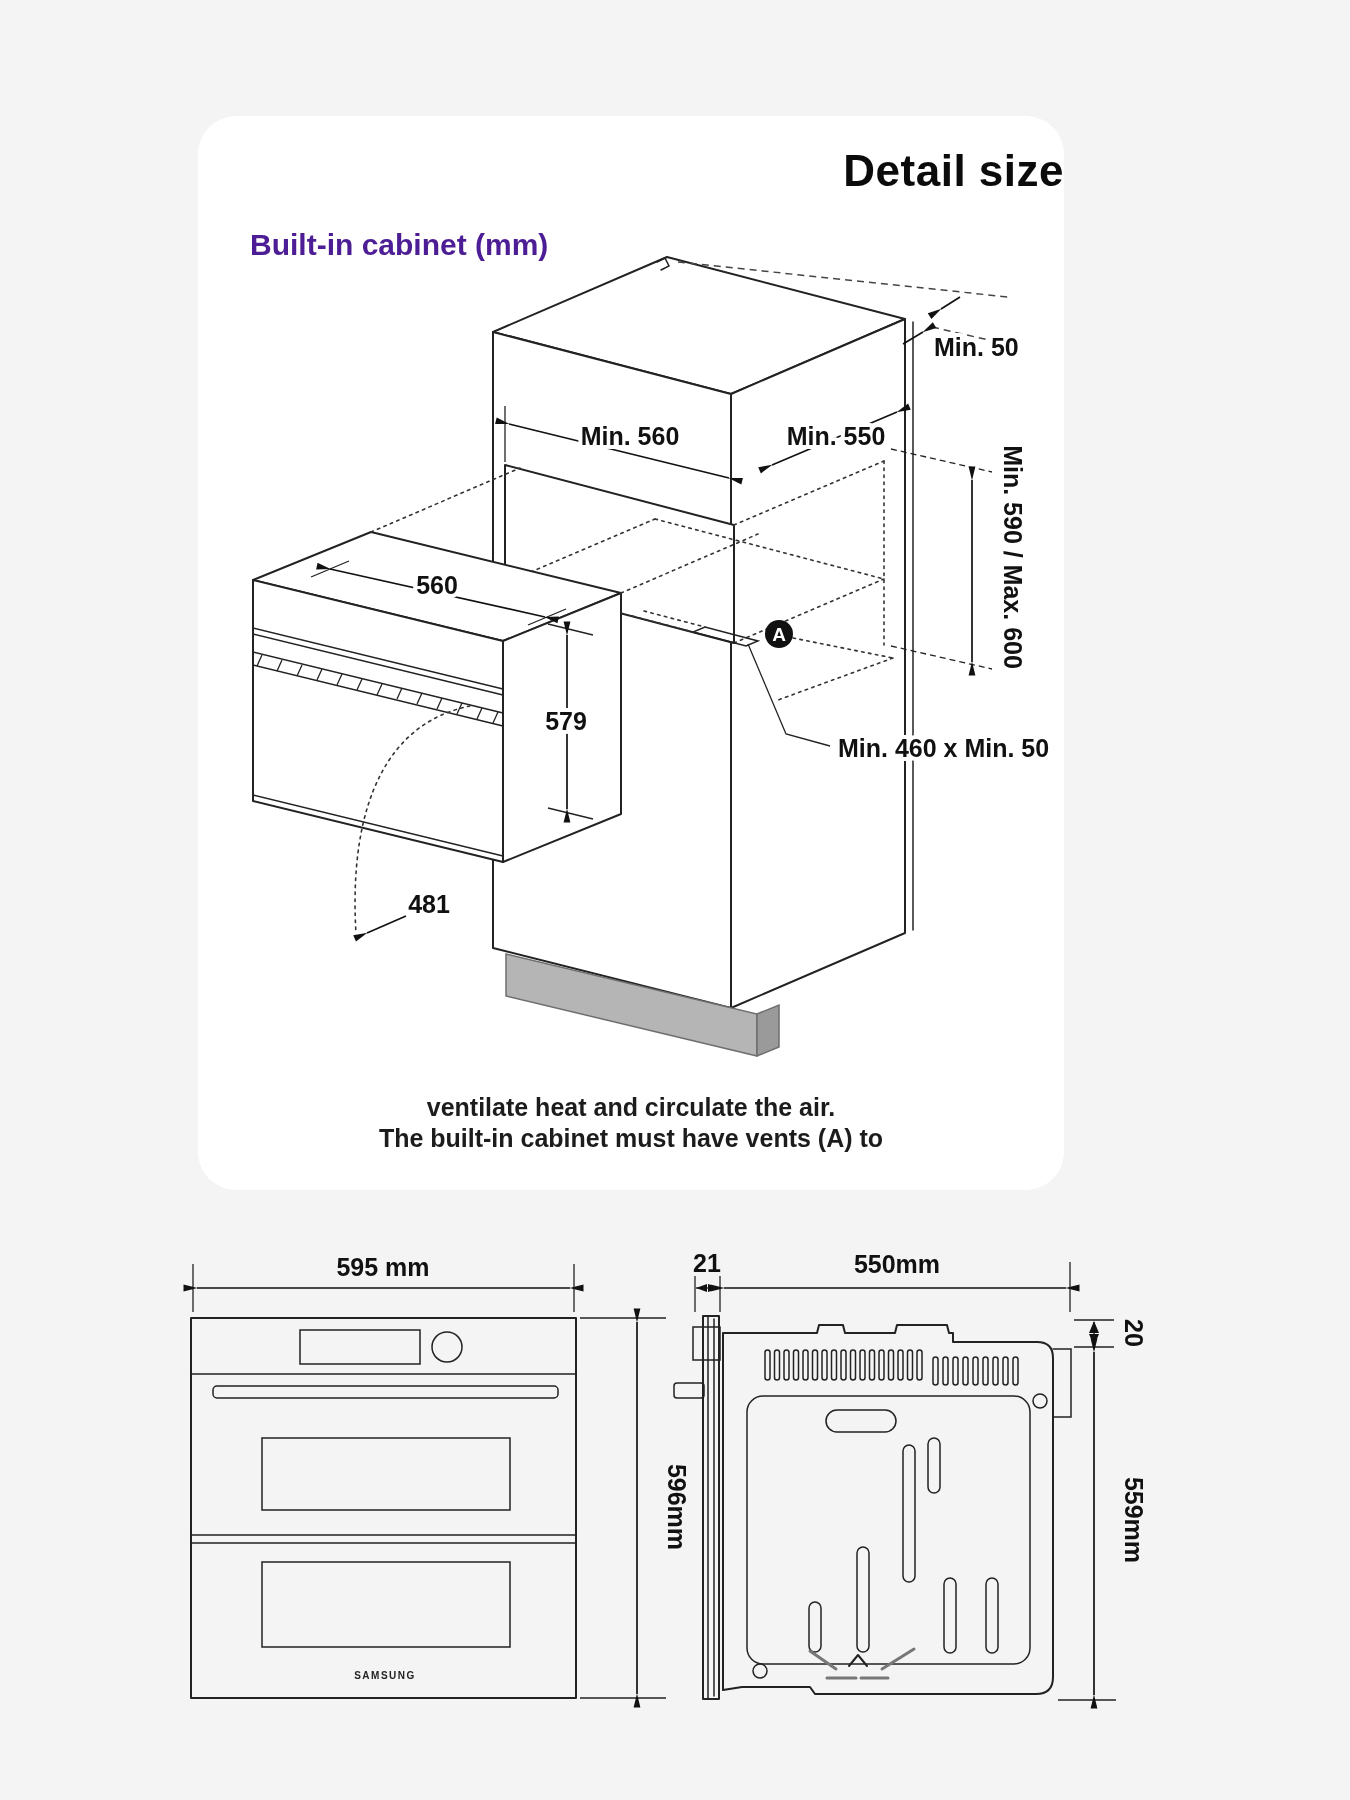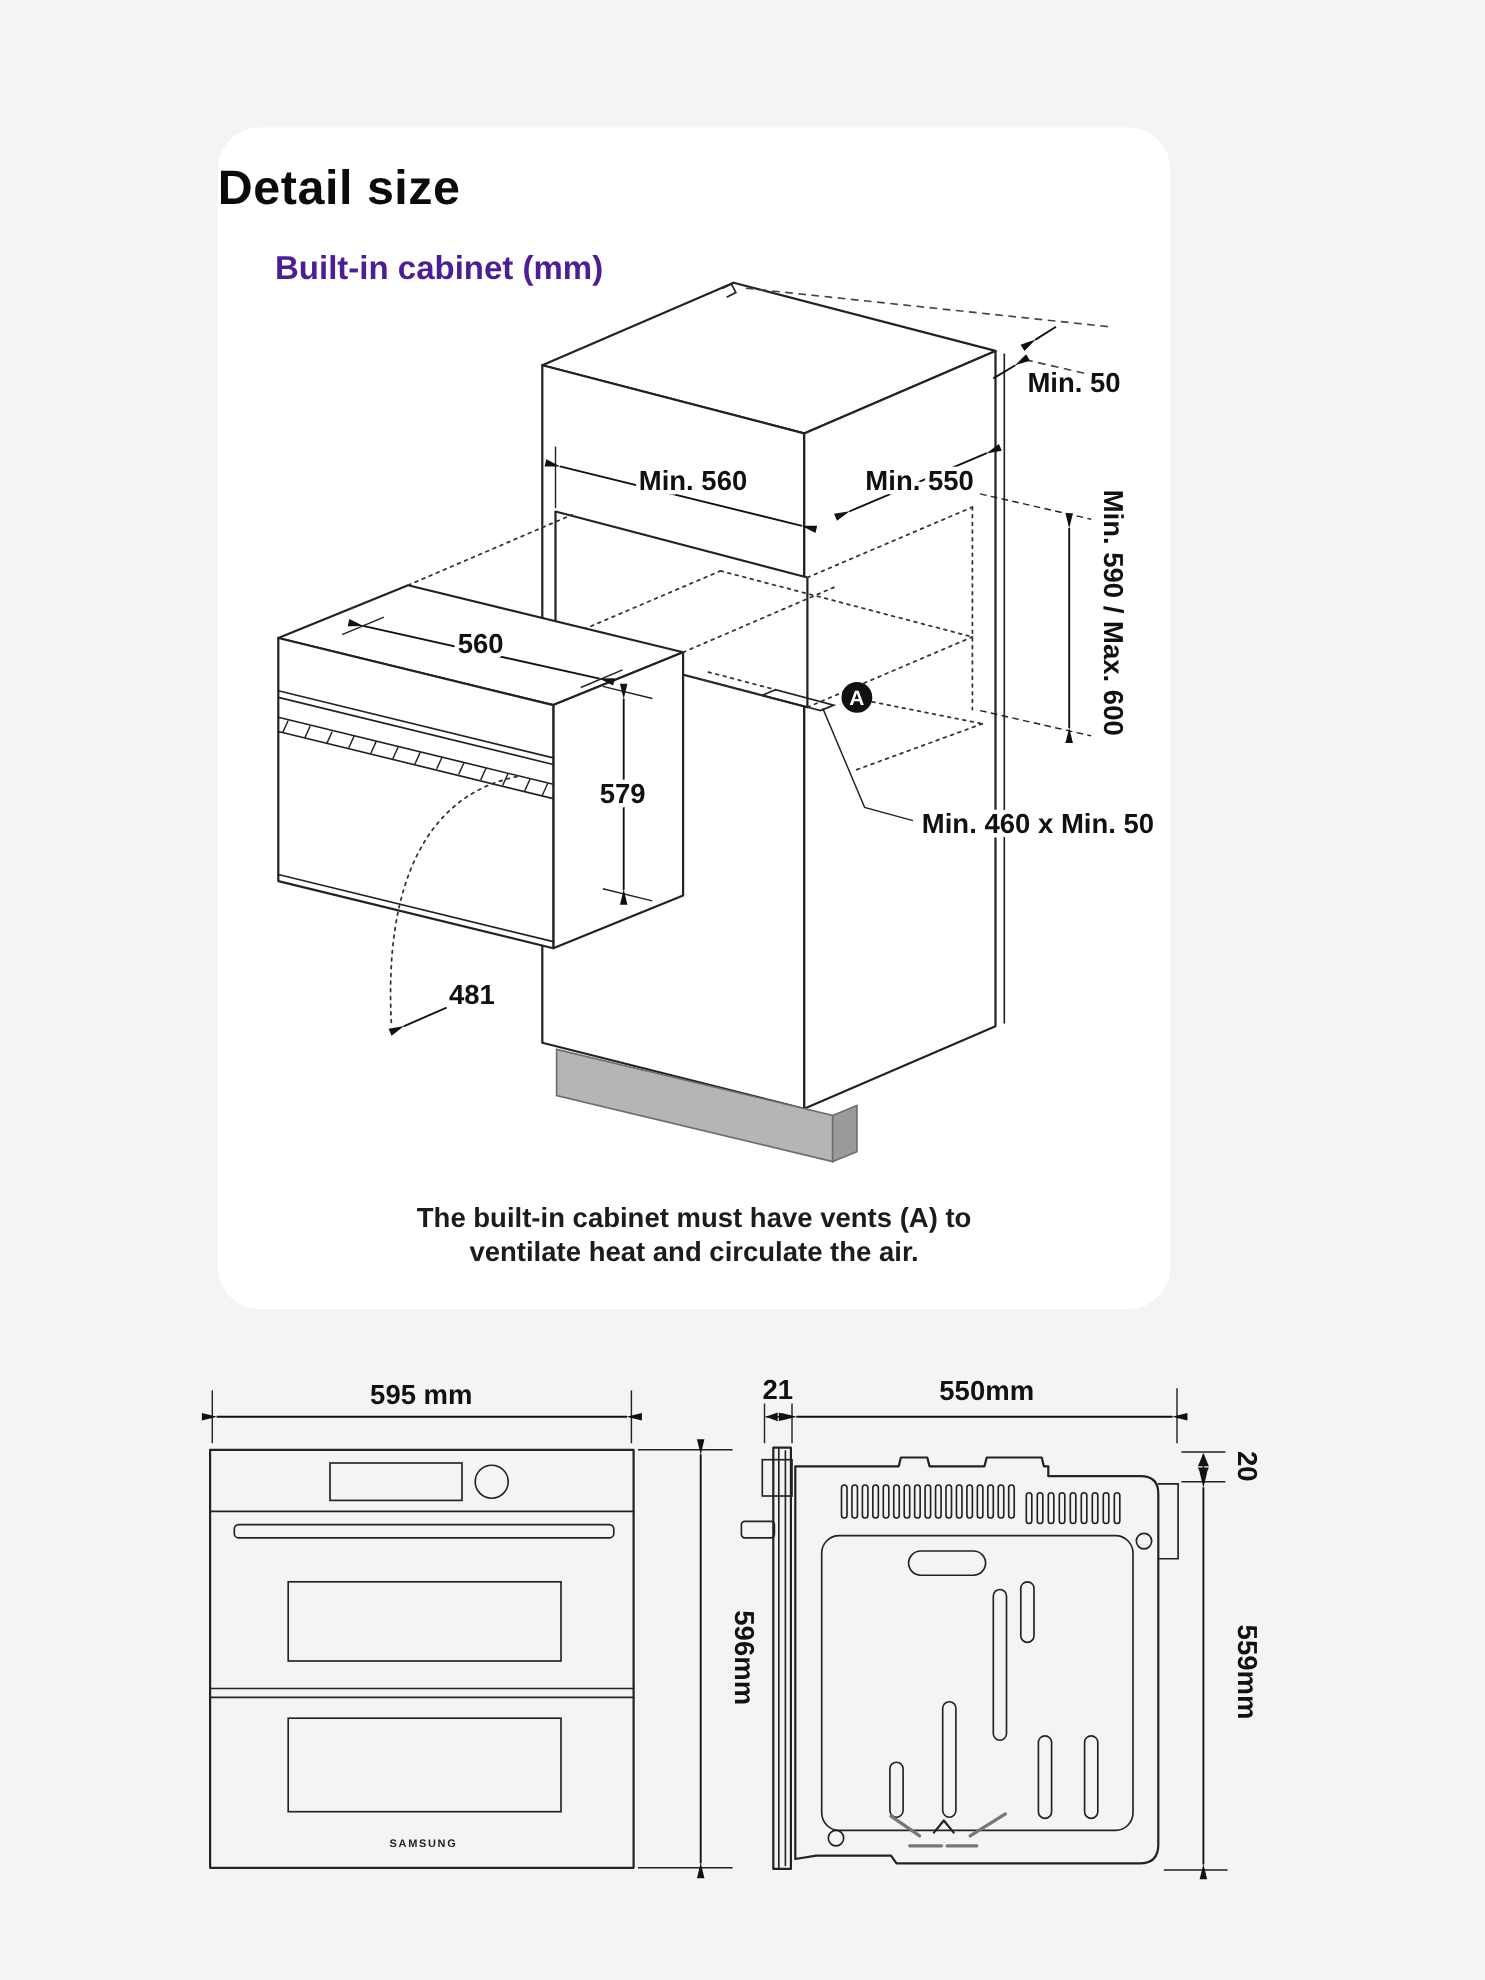--- a/index.html
+++ b/index.html
@@ -1,19 +1,19 @@
 <!DOCTYPE html>
 <html><head>
 <meta charset="utf-8">
 <style>
   html,body{margin:0;padding:0;}
   .canvas{position:relative;width:1350px;height:1800px;background:#f4f4f5;overflow:hidden;
           font-family:"Liberation Sans","DejaVu Sans",sans-serif;color:#111;}
   .card{position:absolute;left:198px;top:116px;width:866px;height:1074px;background:#ffffff;border-radius:38px;}
-  .page-title{position:absolute;left:198px;top:146px;width:866px;text-align:left;
+  .page-title{position:absolute;left:198px;top:146px;width:866px;text-align:right;
               font-size:44px;font-weight:700;letter-spacing:.5px;color:#0b0b0b;}
   .card-subtitle{position:absolute;left:250px;top:228px;font-size:30px;font-weight:700;color:#4c1d95;}
   .note{position:absolute;left:198px;top:1092px;width:866px;text-align:center;
         font-size:25px;line-height:31px;font-weight:600;color:#1c1c1c;}
   svg.scene{position:absolute;left:0;top:0;}
   .ln{stroke:#222;stroke-width:2;fill:none;stroke-linejoin:round;stroke-linecap:round;}
   .lnthin{stroke:#222;stroke-width:1.5;fill:none;stroke-linecap:round;}
   .facefill{fill:#ffffff;stroke:#222;stroke-width:2;stroke-linejoin:round;}
   .dim{stroke:#111;stroke-width:1.7;fill:none;}
   .tick{stroke:#222;stroke-width:1.3;fill:none;}
@@ -28,22 +28,22 @@
 </style>
 </head>
 <body>
 
 <div class="canvas">
 
   <div class="card"></div>
   <div class="page-title">Detail size</div>
   <div class="card-subtitle">Built-in cabinet (mm)</div>
   <div class="note">
+    <div>ventilate heat and circulate the air.</div>
     <div>The built-in cabinet must have vents (A) to</div>
-    <div>ventilate heat and circulate the air.</div>
   </div>
 
   <svg class="scene" width="1350" height="1800" viewBox="0 0 1350 1800">
     <defs>
       <marker id="ah" markerWidth="16" markerHeight="10" refX="1.5" refY="5" orient="auto-start-reverse" markerUnits="userSpaceOnUse">
         <path d="M1,5 L15,1.6 L15,8.4 Z" fill="#111"></path>
       </marker>
     </defs>
 
     <g>

